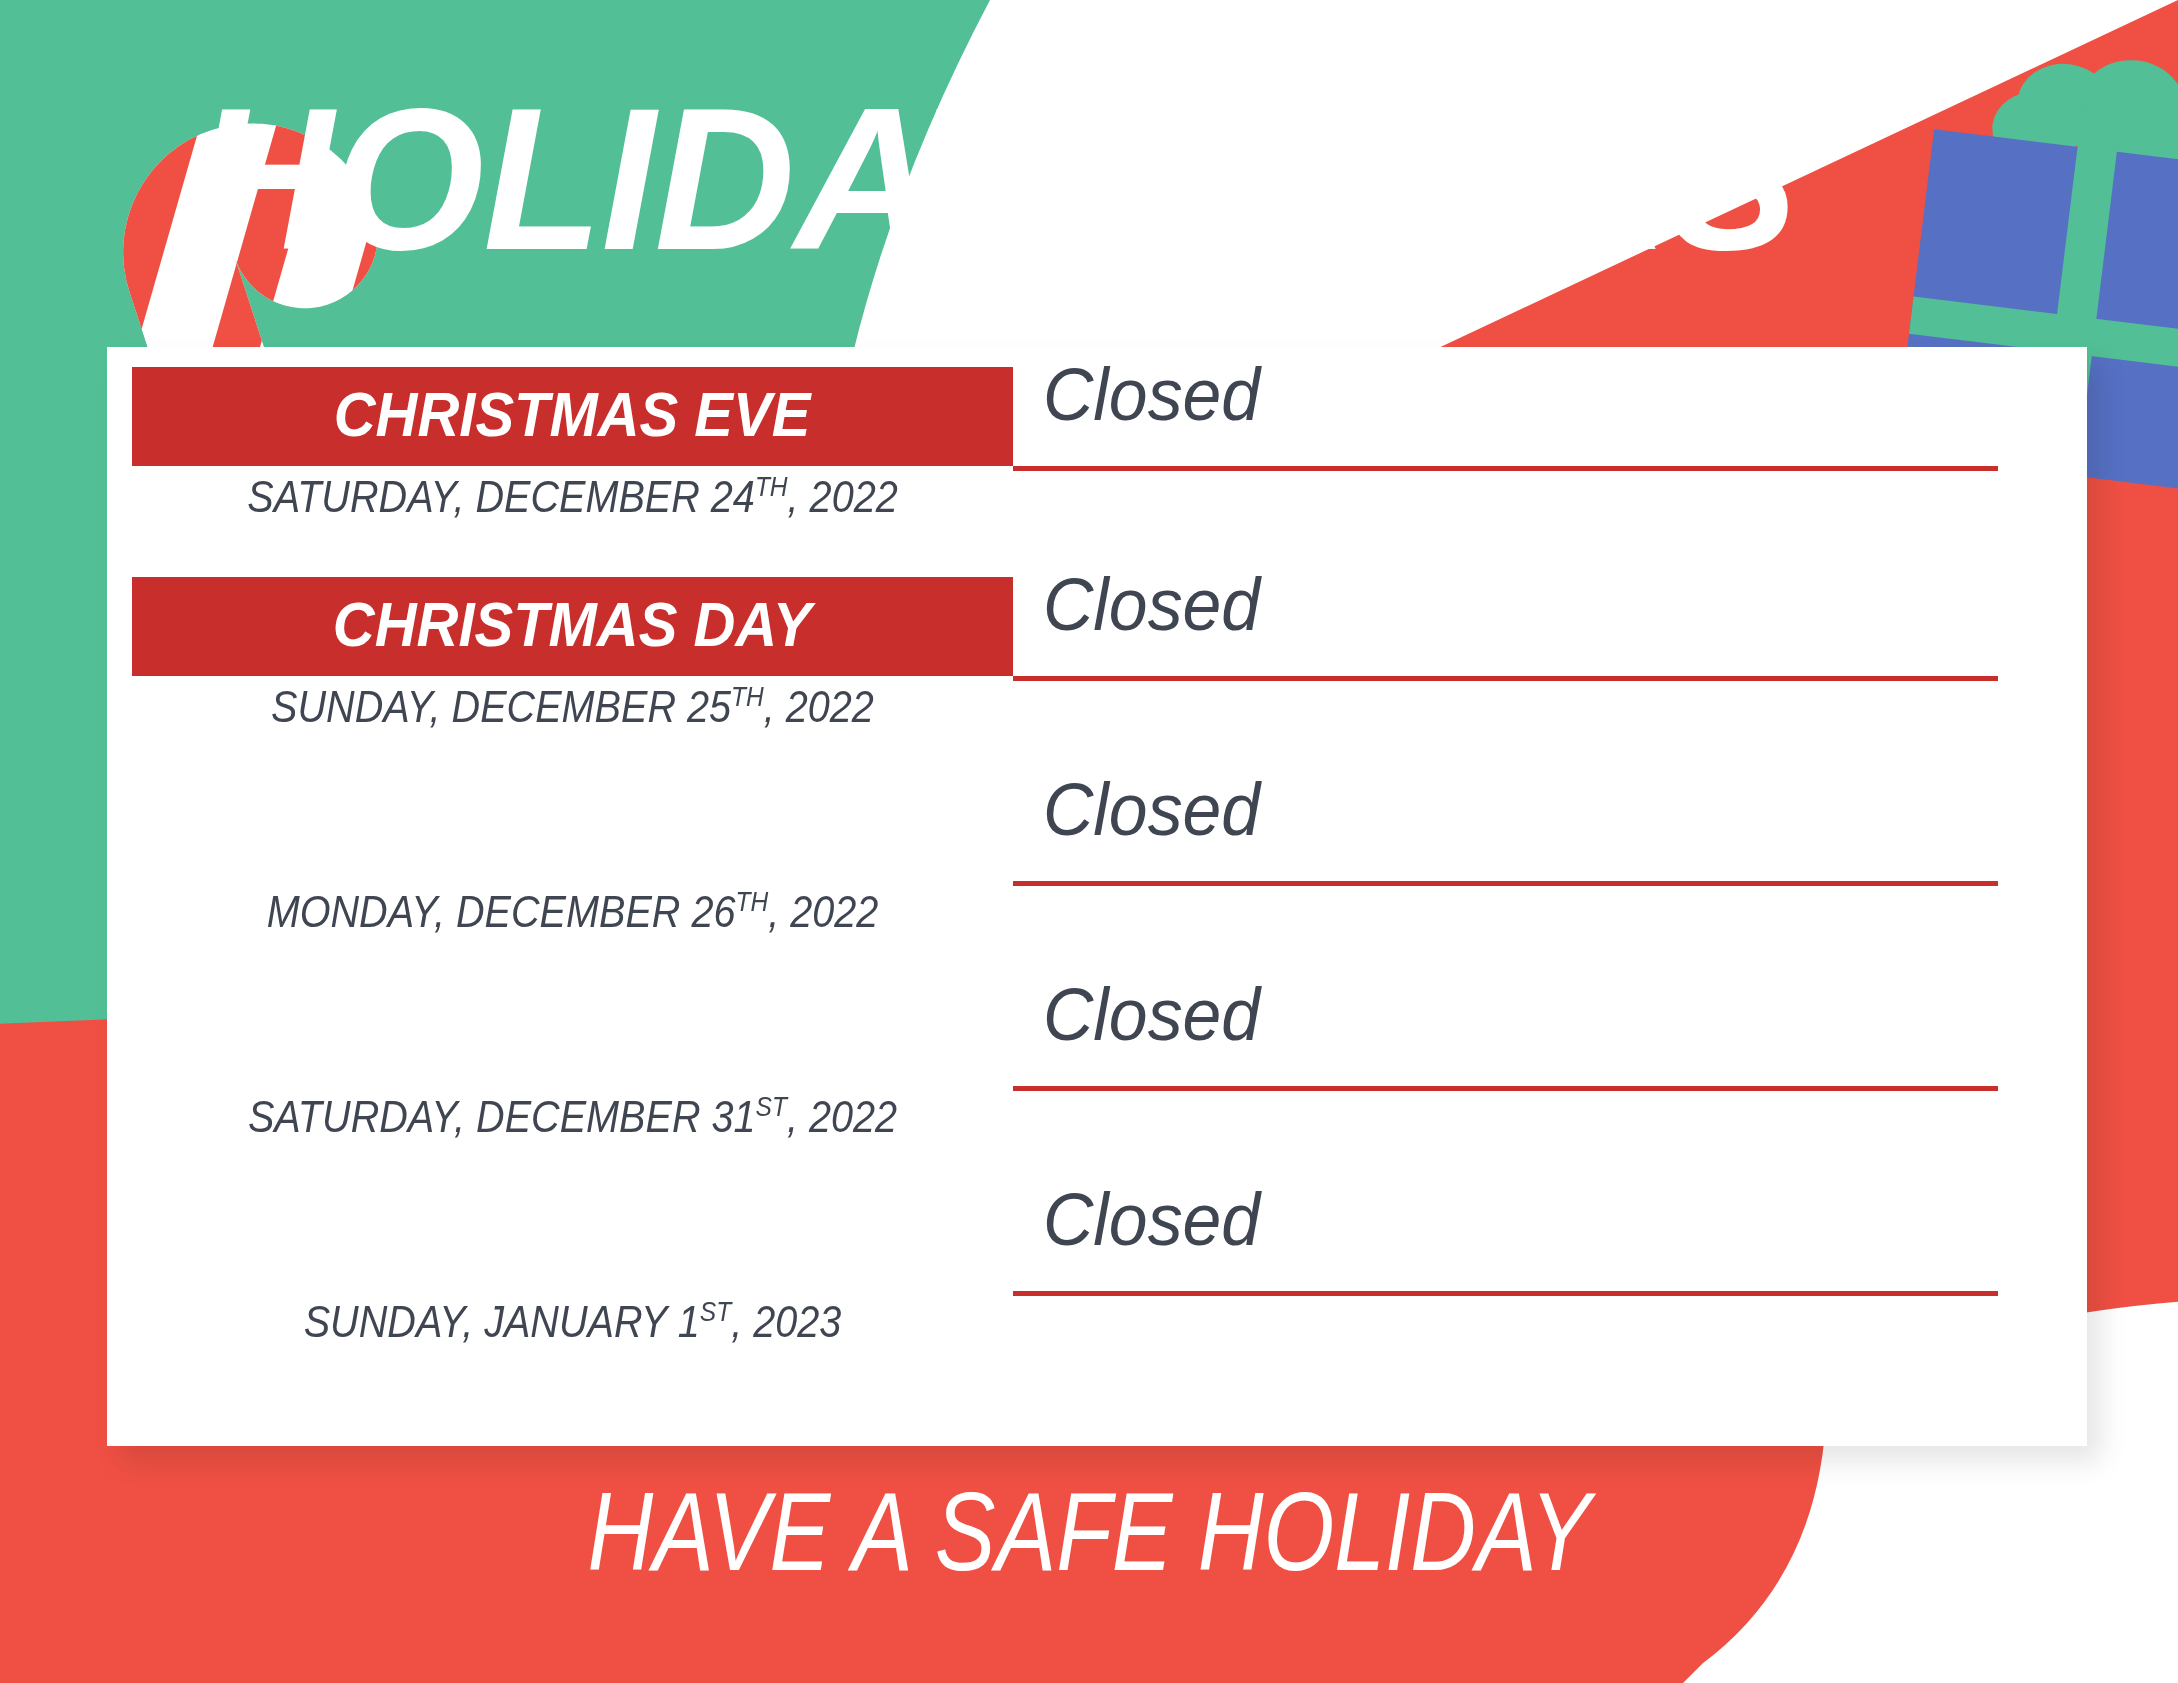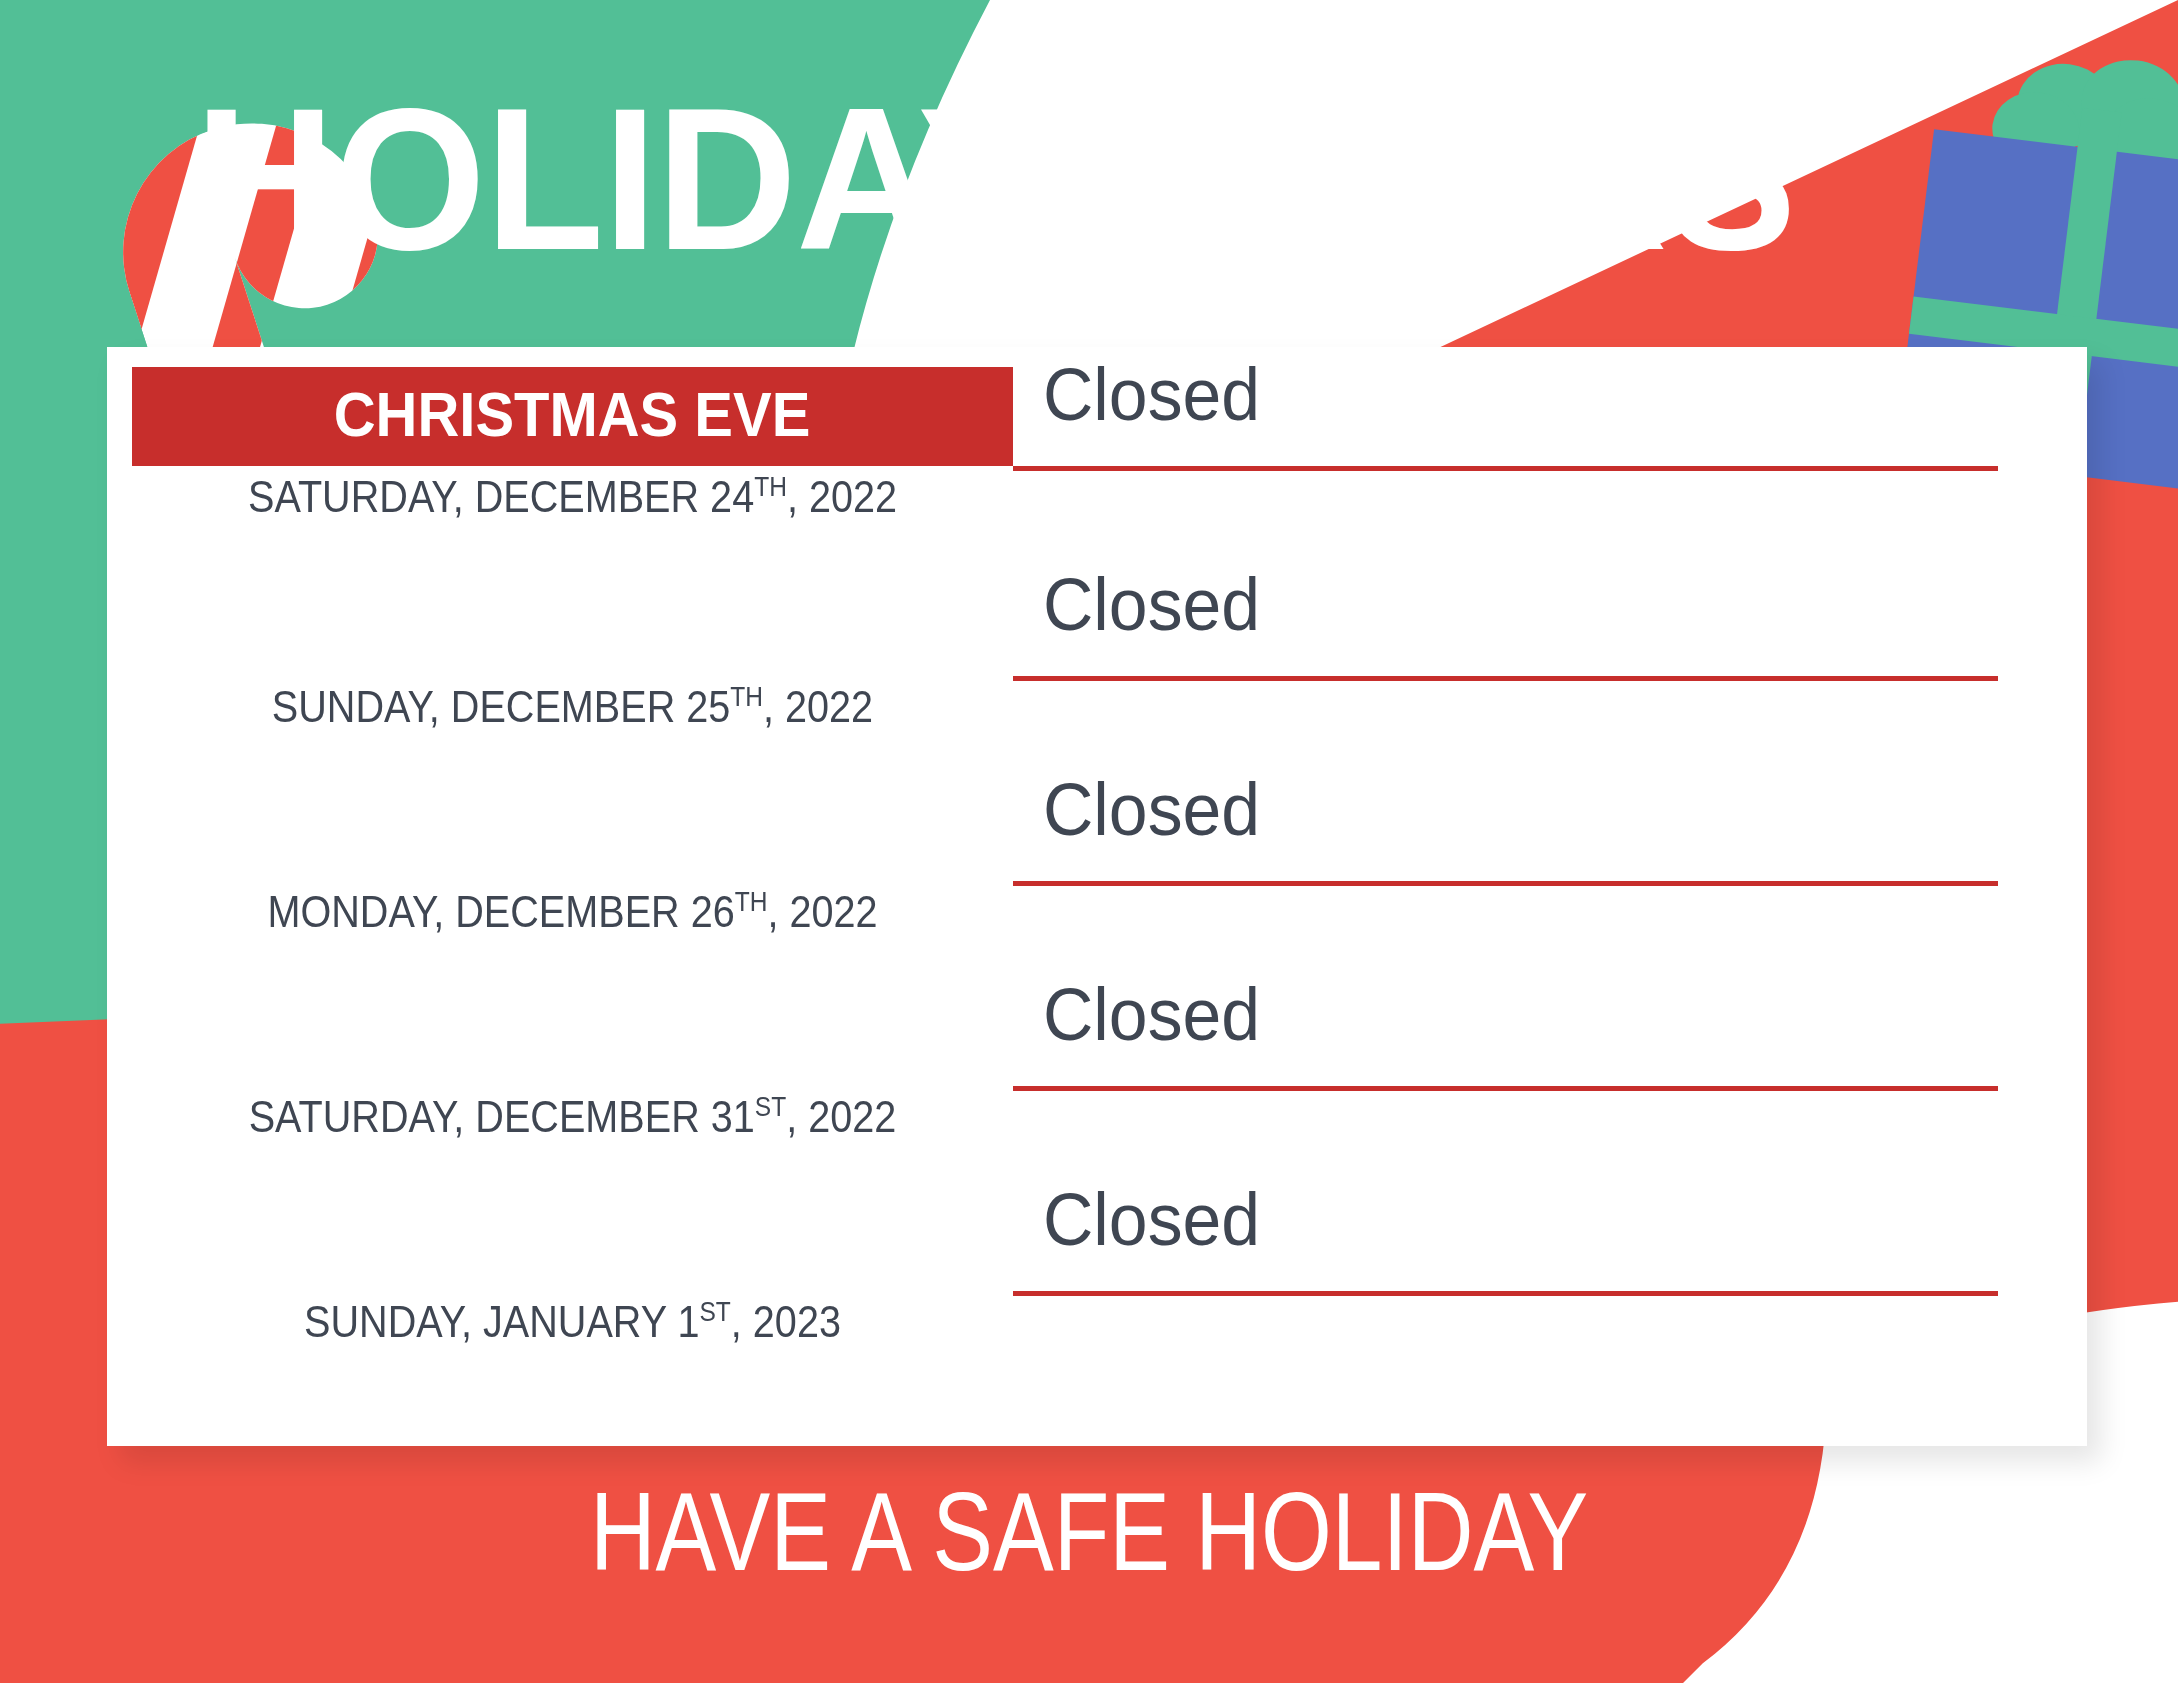--- a/index.html
+++ b/index.html
@@ -10,20 +10,21 @@
   body {
     font-family: "Liberation Sans", sans-serif;
   }
 
   #poster {
     position: relative;
     width: 2178px;
     height: 1683px;
     overflow: hidden;
     background: #ffffff;
+    font-style: italic;
   }
 
   
   .bg-layer {
     position: absolute;
     inset: 0;
     width: 2178px;
     height: 1683px;
   }
 
@@ -245,20 +246,23 @@
           <span class="day-name">CHRISTMAS EVE</span>
         </div>
         <div class="day-date"><span>SATURDAY, DECEMBER 24</span><sup>TH</sup><span>, 2022</span></div>
         <div class="status-cell">
           <div class="status-text">Closed</div>
           <div class="status-rule"></div>
         </div>
       </div>
 
       <div class="hour-row">
+        <div class="day-band">
+          <span class="day-name">CHRISTMAS DAY</span>
+        </div>
         <div class="day-date"><span>SUNDAY, DECEMBER 25</span><sup>TH</sup><span>, 2022</span></div>
         <div class="status-cell">
           <div class="status-text">Closed</div>
           <div class="status-rule"></div>
         </div>
       </div>
 
       <div class="hour-row">
         <div class="day-date"><span>MONDAY, DECEMBER 26</span><sup>TH</sup><span>, 2022</span></div>
         <div class="status-cell">

